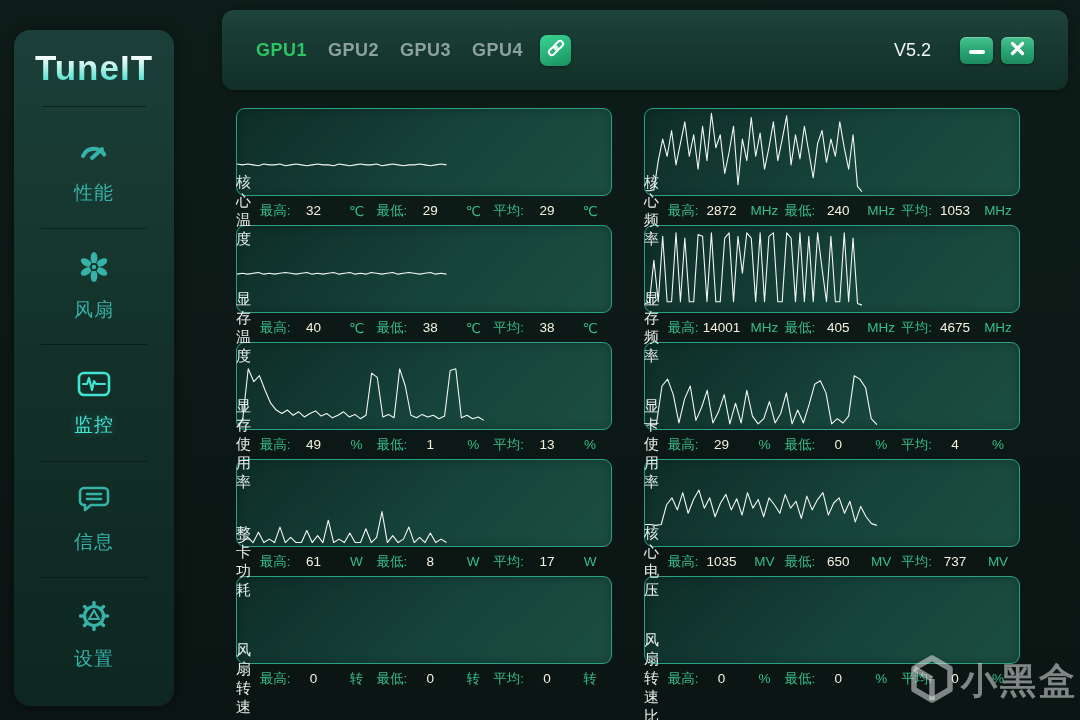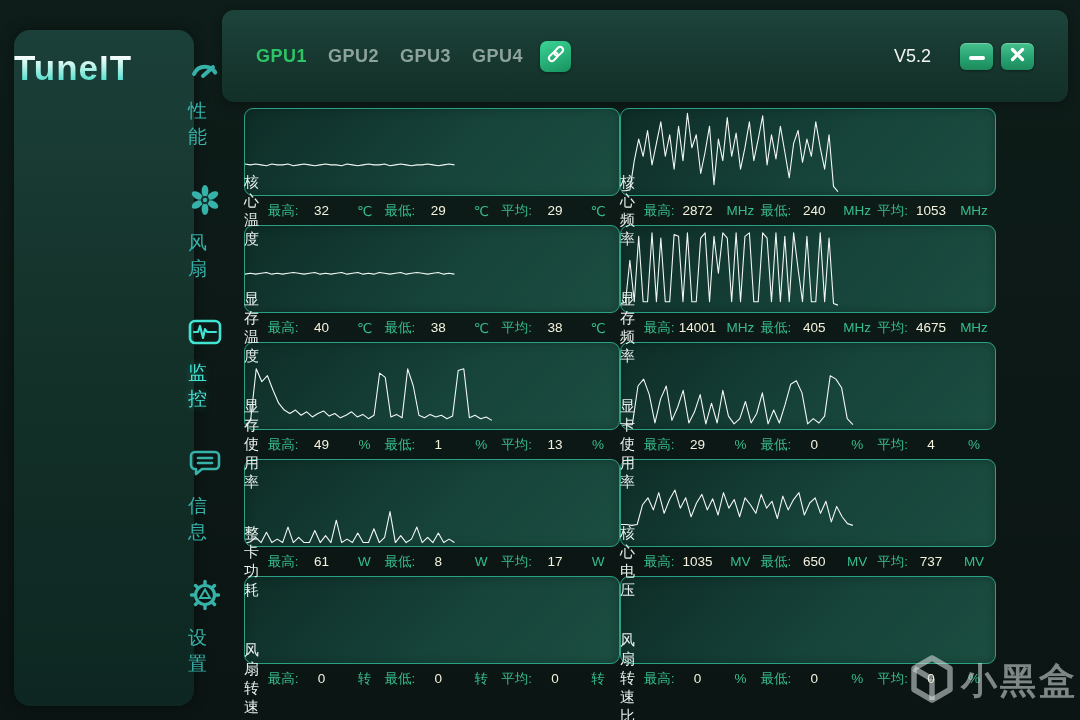--- a/index.html
+++ b/index.html
@@ -6,24 +6,24 @@
   html,body { width:1080px; height:720px; overflow:hidden; }
   body {
     font-family:"Liberation Sans","DejaVu Sans",sans-serif;
     background:linear-gradient(180deg,#0e1d19 0%,#0b1513 100%);
     position:relative;
     color:#e9f0ed;
   }
 
   
   .sidebar{
-    position:absolute; left:14px; top:30px; width:180px; height:676px;
+    position:absolute; left:14px; top:30px; width:160px; height:676px;
     border-radius:16px;
     background:linear-gradient(180deg,#1b4039 0%,#133129 48%,#0d2621 100%);
-    display:flex; flex-direction:row;
+    display:flex; flex-direction:column;
     box-shadow:0 0 14px rgba(0,0,0,0.45);
   }
   .logo{
     height:76px; display:flex; align-items:center; justify-content:center;
   }
   .logo span{
     font-size:35px; font-weight:bold; letter-spacing:1px;
     background:linear-gradient(180deg,#ffffff 18%,#bdf3ea 45%,#43ddca 88%);
     -webkit-background-clip:text; background-clip:text; color:transparent;
   }
@@ -36,21 +36,21 @@
   .nav-item:not(:last-child)::after{
     content:""; position:absolute; bottom:0; left:27px; right:27px; height:1px;
     background:rgba(0,0,0,0.38);
   }
   .nav-item.active{ color:#41e3d3; text-shadow:0 0 8px rgba(65,227,211,0.35); }
   .nav-label{ font-size:19px; letter-spacing:1px; }
   .nav-icon svg{ display:block; }
 
   
   .header{
-    position:absolute; left:222px; top:10px; width:846px; height:92px;
+    position:absolute; left:222px; top:10px; width:846px; height:80px;
     border-radius:12px;
     background:linear-gradient(180deg,#1d443b 0%,#16362e 60%,#123028 100%);
     display:flex; align-items:center; padding:0 34px;
     box-shadow:0 2px 10px rgba(0,0,0,0.35);
   }
   .tabs{ display:flex; align-items:center; gap:21px; }
   .tab{ font-size:18px; font-weight:600; color:#8ca29b; letter-spacing:0.5px; cursor:pointer; }
   .tab.active{ color:#2bc466; }
   .link-btn{
     margin-left:17px; width:31px; height:31px; border-radius:7px;
@@ -61,22 +61,22 @@
   .version{ margin-left:auto; font-size:18px; color:#f2f5f3; margin-right:21px; }
   .win-btn{
     width:33px; height:27px; border-radius:6px; margin-left:8px;
     background:linear-gradient(180deg,#46c28e 0%,#27a271 55%,#1d8a5c 100%);
     display:flex; align-items:center; justify-content:center; cursor:pointer;
     box-shadow:inset 0 1px 0 rgba(255,255,255,0.25), 0 1px 3px rgba(0,0,0,0.4);
   }
 
   
   .charts{
-    position:absolute; left:244px; top:108px;
-    display:grid; grid-template-columns:376px 376px; 
+    position:absolute; left:236px; top:108px;
+    display:grid; grid-template-columns:376px 376px; column-gap:32px;
   }
   .chart-card{ width:376px; }
   .chart-box{
     height:88px; border:1.5px solid #29a184; border-radius:9px;
     background:linear-gradient(135deg,#0e2d27 0%,#16433a 55%,#1c4e41 100%);
     box-shadow:inset 0 0 10px rgba(0,0,0,0.25);
     overflow:hidden;
   }
   .chart-box svg{ width:100%; height:100%; display:block; }
   .chart-box polyline{

